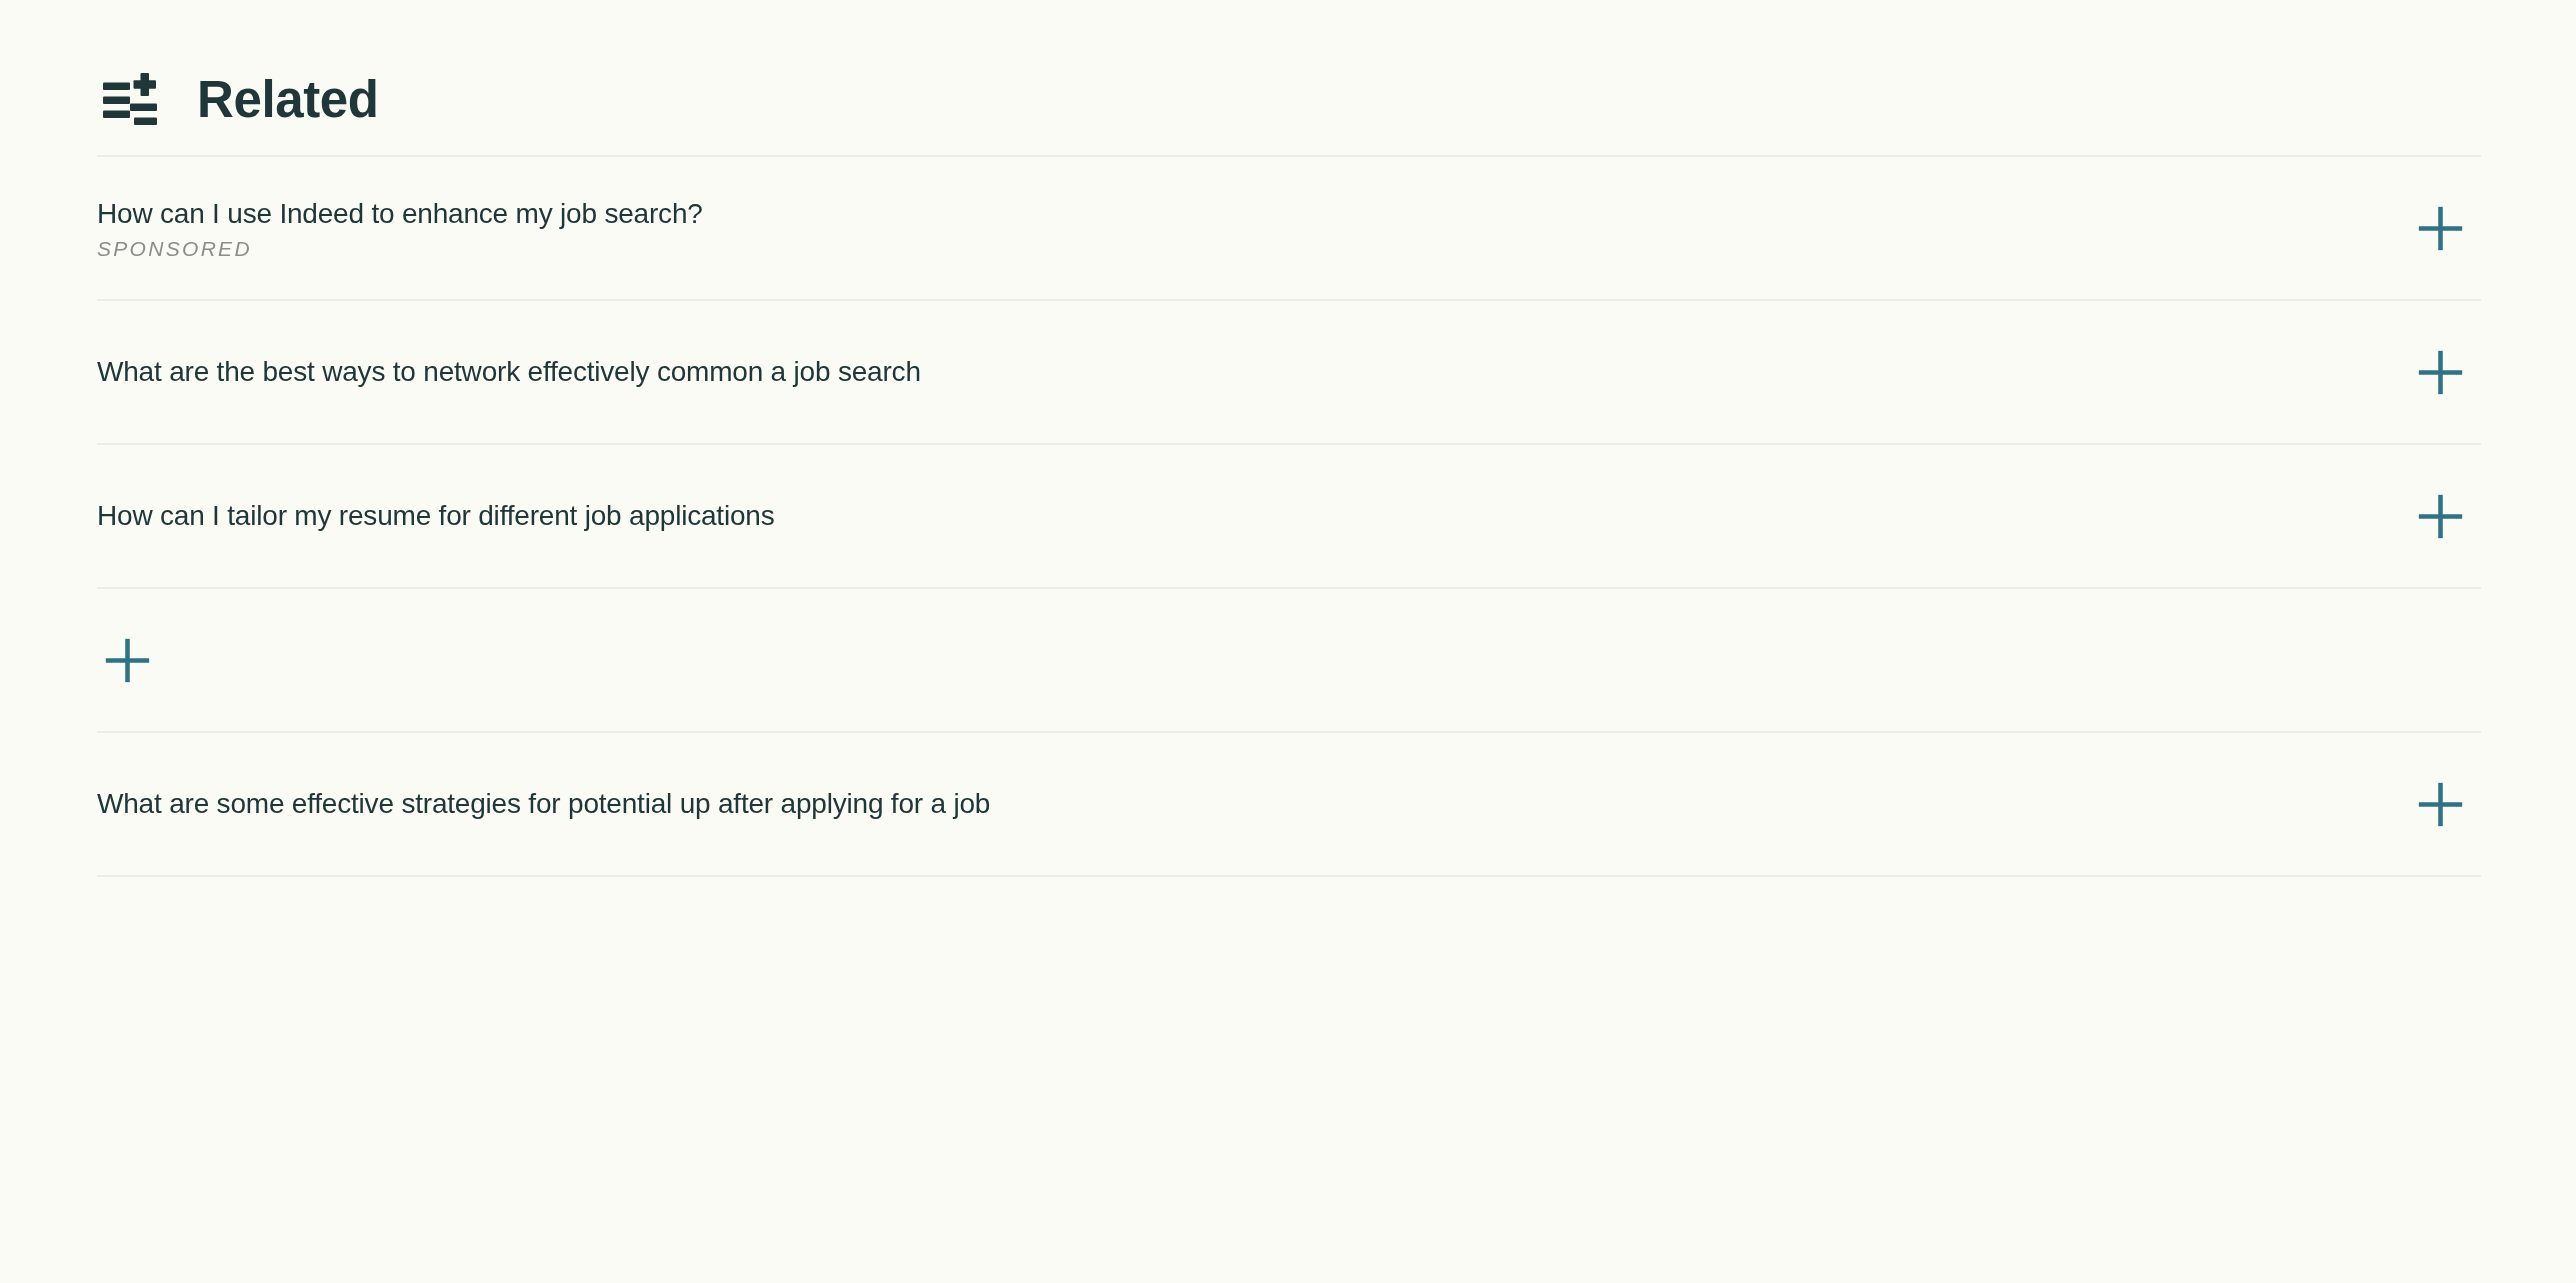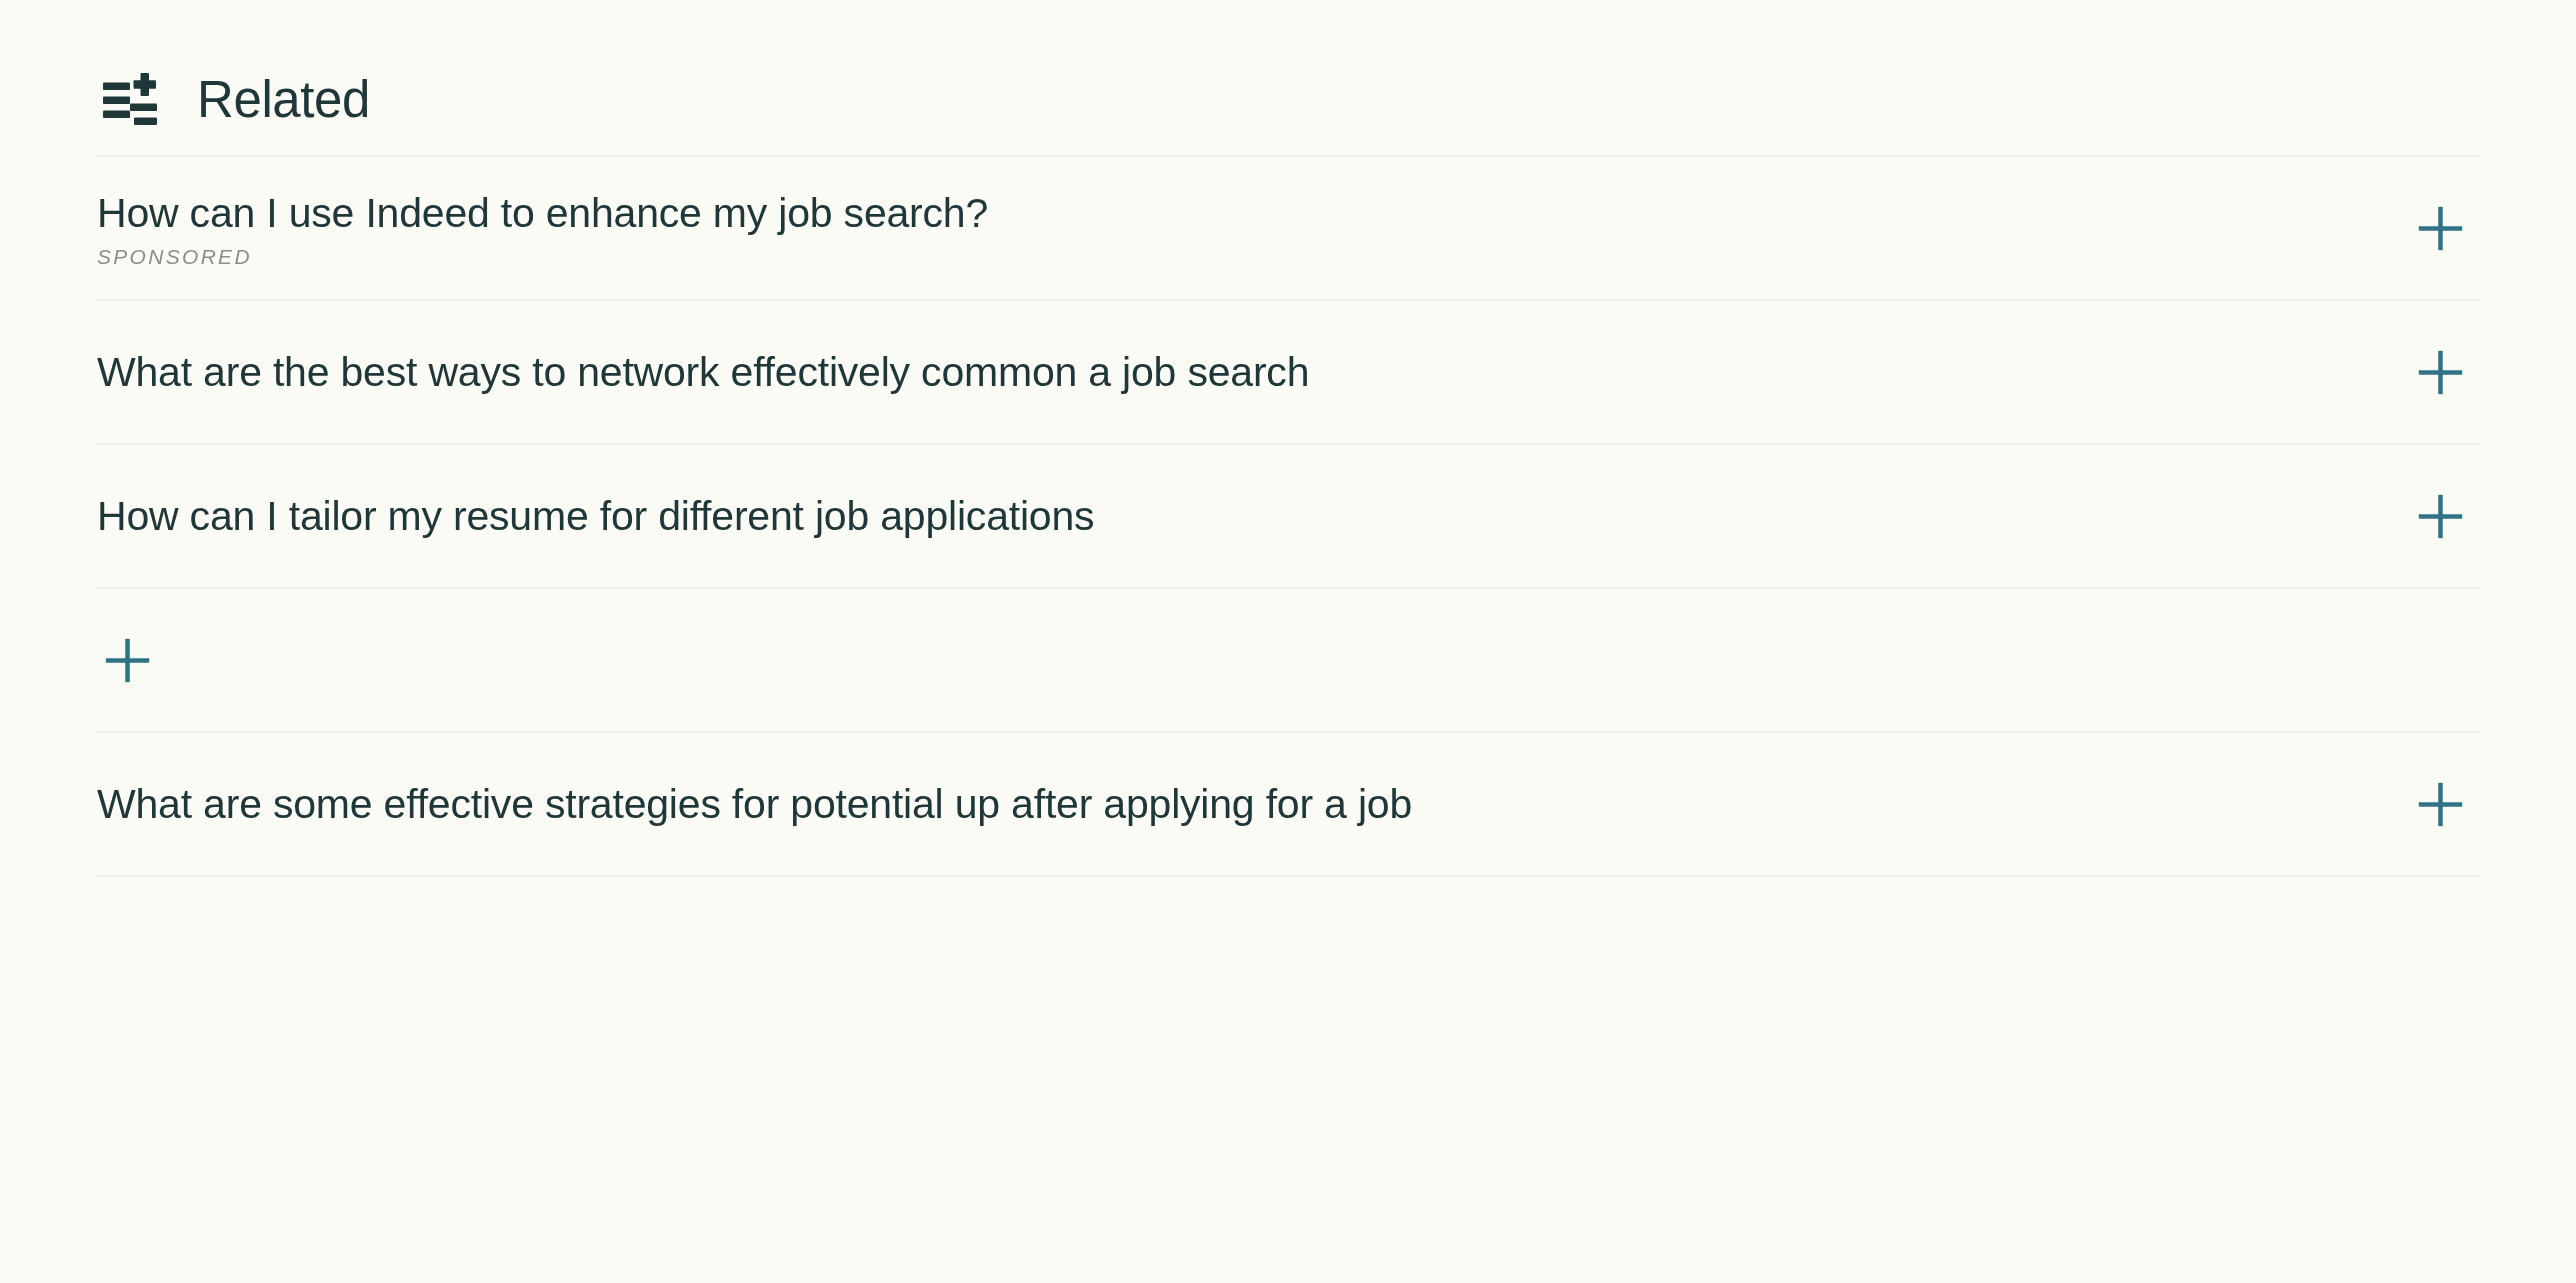--- a/index.html
+++ b/index.html
@@ -42,21 +42,21 @@
     display: flex;
     align-items: center;
     justify-content: center;
     flex: 0 0 auto;
   }
 
   .header-icon svg { display: block; }
 
   .panel-title {
     font-size: 51px;
-    font-weight: 400;
+    font-weight: 700;
     letter-spacing: -0.4px;
     color: #20373a;
     line-height: 1;
     white-space: nowrap;
   }
 
   
   .related-list {
     width: 100%;
     border-top: 2px solid #ececea;
@@ -79,21 +79,21 @@
 
   .row-text {
     display: flex;
     flex-direction: column;
     justify-content: center;
     gap: 8px;
     padding-right: 59px;
   }
 
   .row-question {
-    font-size: 41px;
+    font-size: 28px;
     font-weight: 500;
     letter-spacing: -0.2px;
     color: #20373a;
     line-height: 1.18;
     white-space: nowrap;
     text-align: right;
   }
 
   .row-sponsored {
     font-size: 21px;

